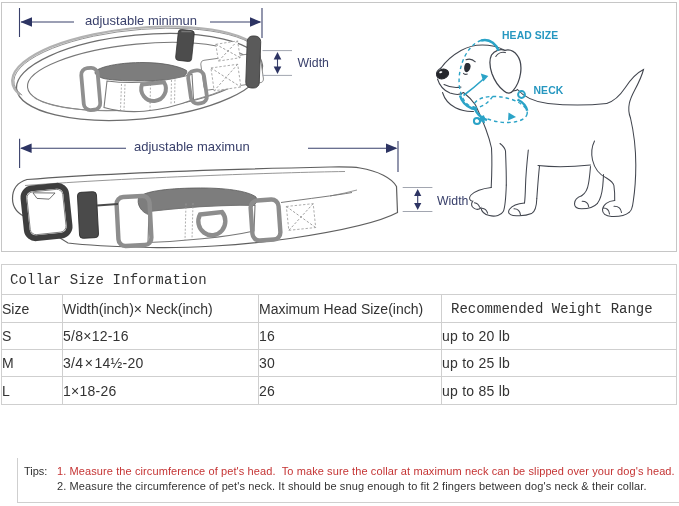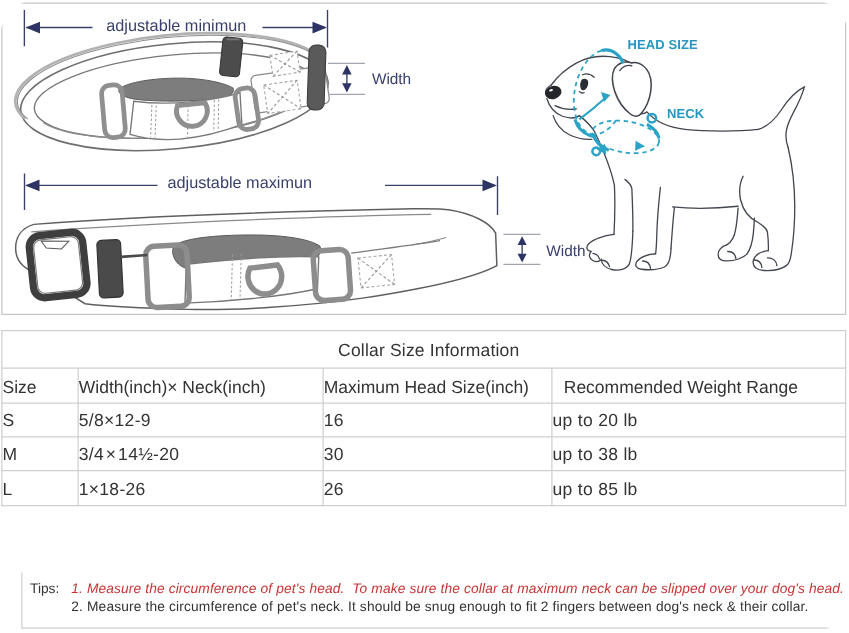--- a/index.html
+++ b/index.html
@@ -1,24 +1,24 @@
 <!DOCTYPE html>
 <html><head><meta charset="utf-8"><style>
 html,body{margin:0;padding:0;background:#fff;}
 body{width:679px;height:506px;font-family:"Liberation Sans",sans-serif;}
-#page{position:relative;width:679px;height:506px;overflow:hidden;border-radius:30px;}
+#page{position:relative;width:679px;height:506px;overflow:hidden;}
 #topsvg{position:absolute;left:0;top:0;}
 table.tbl{position:absolute;left:1px;top:264px;width:676px;border-collapse:collapse;table-layout:fixed;font-size:14px;color:#333;}
 table.tbl td{border:1px solid #cfcfcf;text-align:left;padding:0;vertical-align:middle;letter-spacing:.25px;}
 tr.hd td{letter-spacing:0;}
-tr.hd td:nth-child(4){padding-left:9px;}
-table.tbl td.title{text-align:center;padding-left:8px;height:29px;letter-spacing:.15px;}
+tr.hd td:nth-child(4){padding-left:9px;font-family:Liberation Mono, monospace;}
+table.tbl td.title{text-align:left;padding-left:8px;height:29px;letter-spacing:.15px;font-family:Liberation Mono, monospace;}
 .tips{position:absolute;left:17px;top:458px;width:674px;height:44px;border:1px solid #cfcfcf;border-top:none;font-size:11px;color:#333;}
 .tips .lbl{position:absolute;left:6px;top:7px;}
-.tips .l1{position:absolute;left:39px;top:7px;color:#c53434;white-space:nowrap;letter-spacing:.1px;font-style:italic;}
+.tips .l1{position:absolute;left:39px;top:7px;color:#c53434;white-space:nowrap;letter-spacing:.1px;}
 .tips .l2{position:absolute;left:39px;top:22px;white-space:nowrap;letter-spacing:.12px;}
 </style></head>
 <body>
 <div id="page">
 <svg id="topsvg" width="679" height="262" viewBox="0 0 679 262" xmlns="http://www.w3.org/2000/svg">
 <rect x="1.5" y="2.5" width="675" height="249" fill="#ffffff" stroke="#c6c6c6" stroke-width="1"></rect>
 
 <g id="collar1">
 <ellipse cx="139.5" cy="77" rx="123.5" ry="42" transform="rotate(-5.5 139.5 77)" fill="#fff" stroke="#6e6e6e" stroke-width="1.3"></ellipse>
 <path d="M 19,83.5 A 122.2 40.7 0 0 1 258,56.5" transform="rotate(-5.5 139.5 77)" fill="none" stroke="#b2b2b2" stroke-width="2.2"></path>
@@ -185,29 +185,29 @@
           <td class="title" colspan="4">Collar Size Information</td>
         </tr>
 <tr class="hd" style="height:28px">
           <td>Size</td>
           <td>Width(inch)× Neck(inch)</td>
           <td>Maximum Head Size(inch)</td>
           <td>Recommended Weight Range</td>
         </tr>
 <tr style="height:27px">
           <td>S</td>
-          <td>5/8×12-9</td>
+          <td>5/8×12-16</td>
           <td>16</td>
           <td>up to 20 lb</td>
         </tr>
 <tr style="height:27px">
           <td>M</td>
           <td>3/4 × 14½-20</td>
           <td>30</td>
-          <td>up to 38 lb</td>
+          <td>up to 25 lb</td>
         </tr>
 <tr style="height:28px">
           <td>L</td>
           <td>1×18-26</td>
           <td>26</td>
           <td>up to 85 lb</td>
         </tr>
 </tbody>
     </table>
 <div class="tips">

